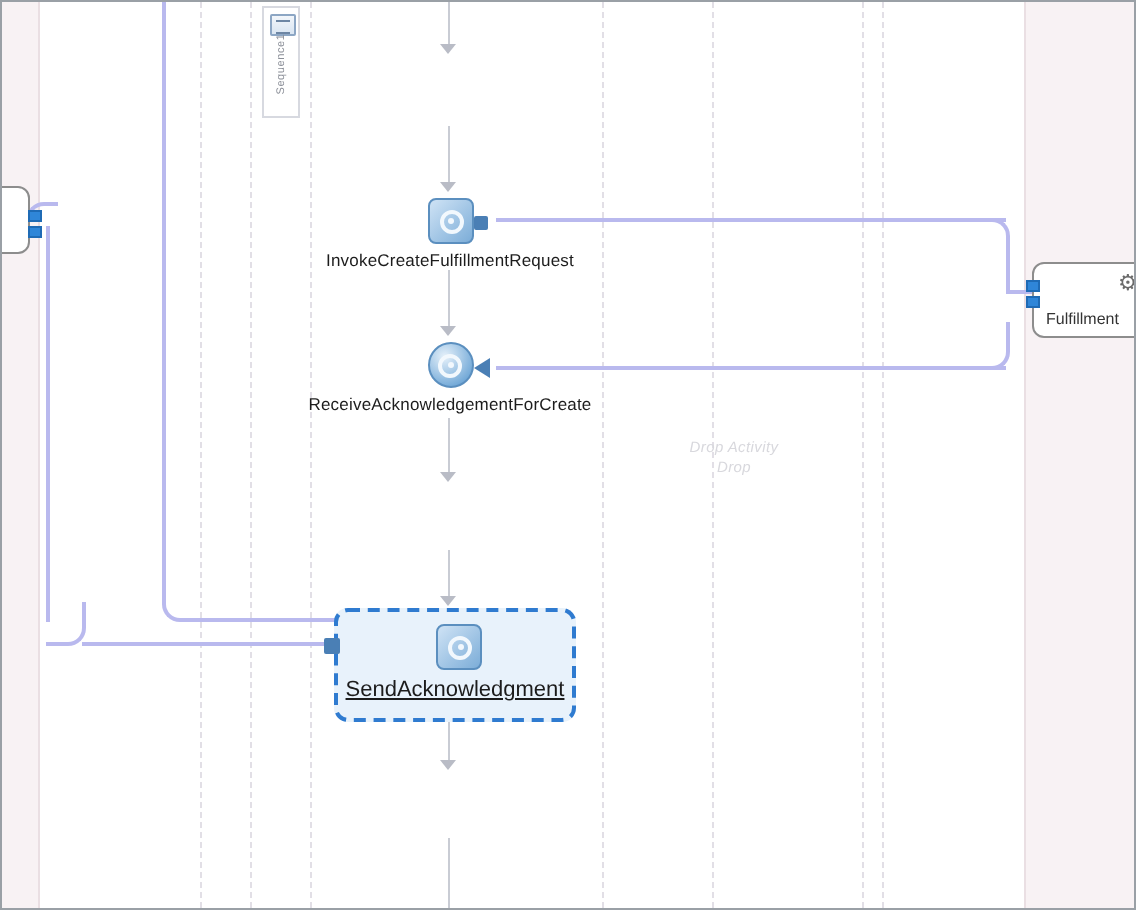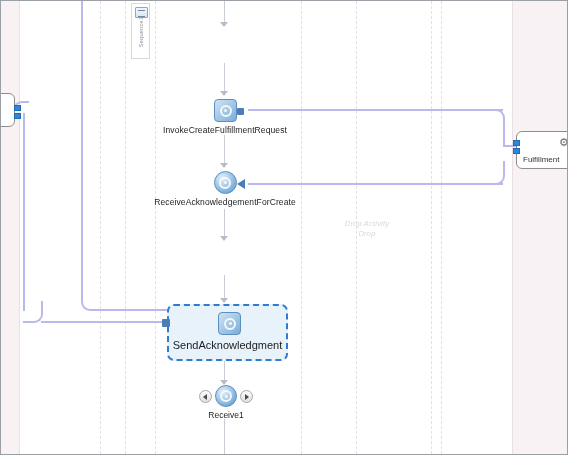--- a/index.html
+++ b/index.html
@@ -219,20 +219,21 @@
     left: 49px; top: 6px;
   }
   .sel-label {
     position: absolute;
     left: 0; right: 0;
     top: 33px;
     text-align: center;
     font-size: 11px;
     color: #1c1c1c;
     white-space: nowrap;
+    text-decoration: underline;
   }
   .sel-port {
     position: absolute;
     left: -7px; top: 13px;
     width: 8px; height: 8px;
     background: #4a7fb5;
     border-radius: 1px;
   }
   
   .recv1 {
@@ -459,29 +460,19 @@
 
 
   <div class="selected-box">
     <div class="node-shape shape-invoke sel-shape">
       <div class="gear"></div>
     </div>
     <div class="sel-port"></div>
     <div class="sel-label">SendAcknowledgment</div>
   </div>
 
-  <div class="recv1">
-    <div class="recv1-row">
-      <div class="nav-btn nav-prev"></div>
-      <div class="recv1-circle">
-        <div class="gear"></div>
-      </div>
-      <div class="nav-btn nav-next"></div>
-    </div>
-    <div class="recv1-label">Receive1</div>
-  </div>
 
   <div class="drop-target">
     <div>Drop Activity</div>
     <div>Drop</div>
   </div>
 
 </div>
 
 </body></html>

